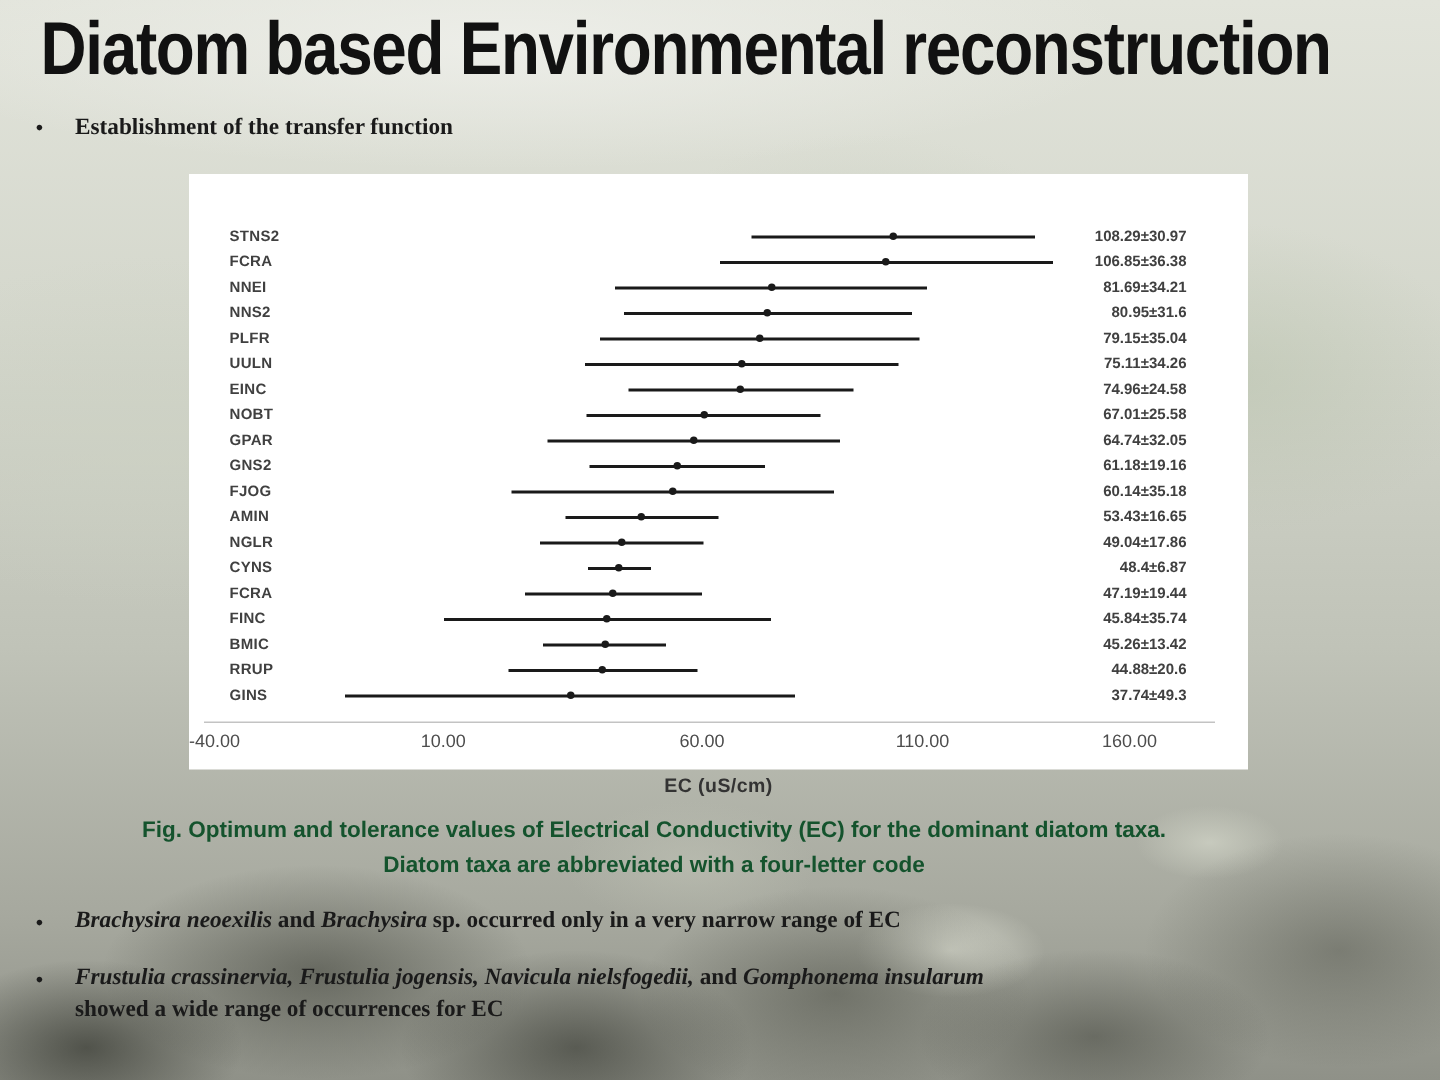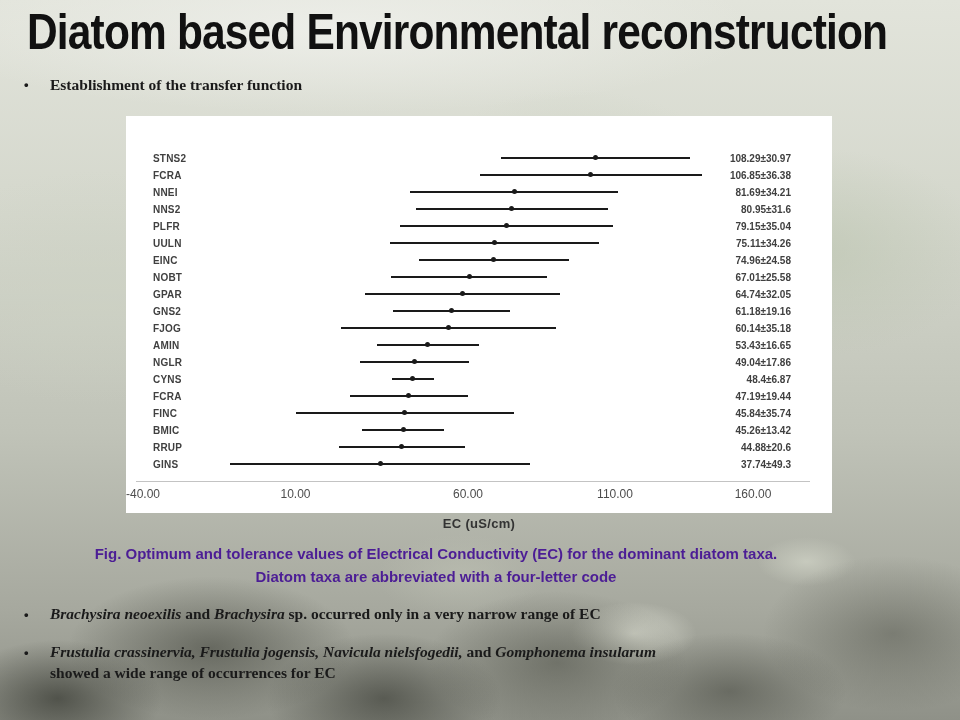--- a/index.html
+++ b/index.html
@@ -54,21 +54,21 @@
   .dotm { position:absolute; top:50%; width:5px; height:5px; margin:-2.5px 0 0 -2.5px;
     border-radius:50%; background:#1a1a1a; }
   .axis-line { position:absolute; left:10px; top:365px; width:674px; height:1px; background:#c3c3c3; }
   .ticks { position:absolute; left:0; top:371px; right:0; height:14px; }
   .tick { position:absolute; transform:translateX(-50%); font-size:12px; color:#4d4d4d; }
 
   .xlabel { position:absolute; left:126px; top:516px; width:706px; text-align:center;
     font-size:13px; font-weight:bold; color:#333; letter-spacing:.3px; }
 
   .caption { position:absolute; left:0; top:542px; width:872px; text-align:center;
-    font-size:15px; font-weight:bold; color:#4c1d95; line-height:23px; }
+    font-size:15px; font-weight:bold; color:#14532d; line-height:23px; }
 </style>
 </head>
 <body>
 
 <div class="slide">
   <div class="bg"></div>
 
   <h1 class="title">Diatom based Environmental reconstruction</h1>
 
   <div class="bullet b1">

